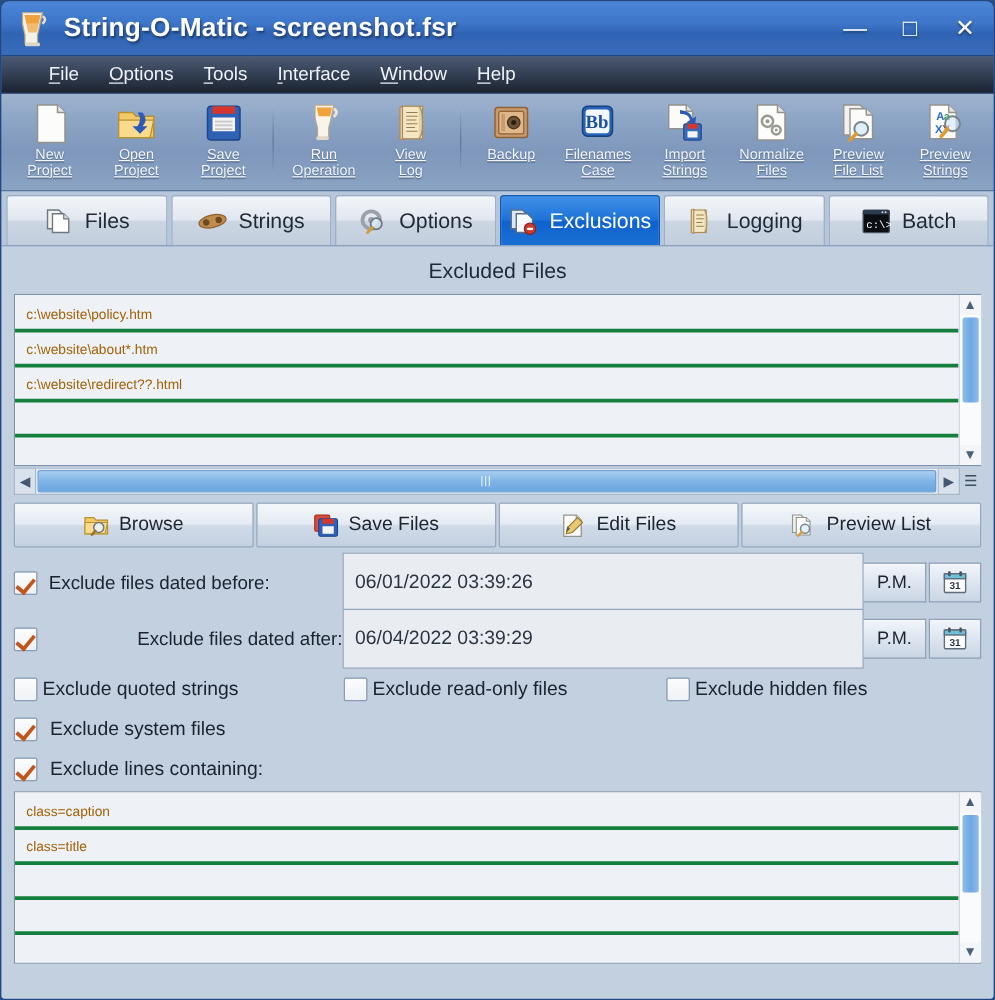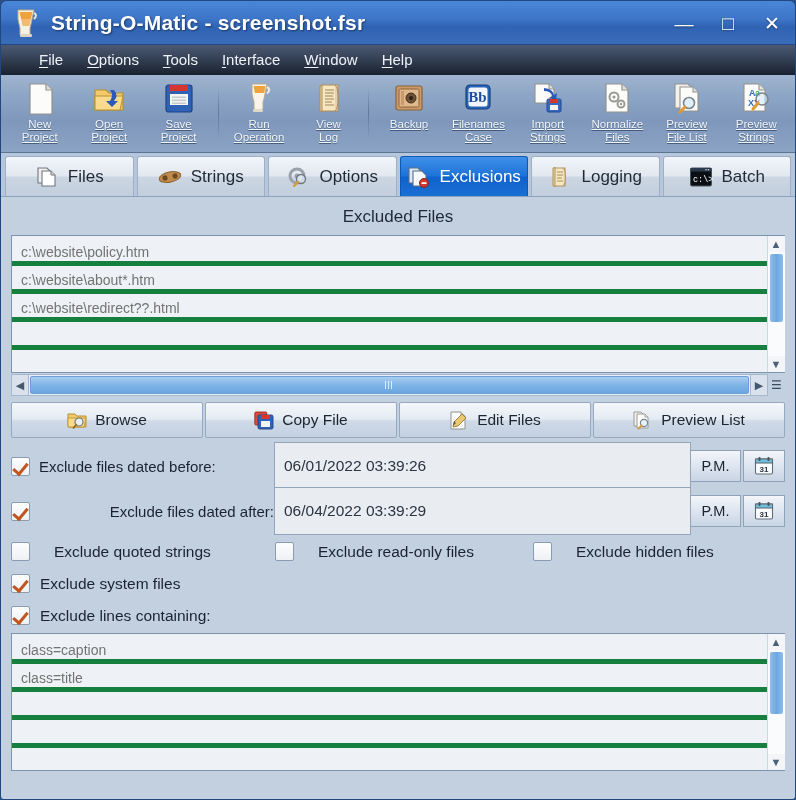--- a/index.html
+++ b/index.html
@@ -143,22 +143,22 @@
   }
   .listbox {
     flex: 1;
     background: #eef1f5;
     overflow: hidden;
     padding-top: 2px;
   }
   .list-row {
     height: 28px; line-height: 28px;
     padding-left: 9px;
-    font-size: 14px; color: #737373;
-    border-bottom: 5px solid #15803d;
+    font-size: 11px; color: #a16207;
+    border-bottom: 3px solid #15803d;
     white-space: nowrap;
   }
   .vscroll {
     width: 17px;
     background: #f3f5f8;
     border-left: 1px solid #cfd8e2;
     display: flex; flex-direction: column; align-items: center;
     position: relative;
   }
   .vs-arrow {
@@ -262,21 +262,21 @@
     border: 1px solid #8fa2b8;
     border-left: none;
     font-size: 14.5px; color: #1c2430;
     cursor: default;
   }
   .ampm-btn { width: 50px; }
   .cal-btn { width: 42px; border-left: 1px solid #8fa2b8; margin-left: 2px; }
 
   
   #chk-grid { display: flex; align-items: center; margin-top: 14px; }
-  .chk-cell { display: flex; align-items: center; gap: 24px; }
+  .chk-cell { display: flex; align-items: center; gap: 4px; }
   .chk-lbl { font-size: 15.5px; color: #1b2330; white-space: nowrap; }
   .chk-row { display: flex; align-items: center; gap: 10px; margin-top: 13px; }
 
   
   .cal-art { width: 20px; height: 20px; position: relative; text-decoration: underline; }
 </style>
 </head>
 <body>
 
 <div id="app-window">
@@ -607,21 +607,21 @@
 
       <div class="act-btn">
         <div class="act-ico">
           <svg viewBox="0 0 20 19" width="20" height="19">
             <rect x="0.8" y="1" width="12" height="13" rx="1.2" fill="#d84a3c" stroke="#a22b20" stroke-width=".9"></rect>
             <rect x="4" y="4" width="15" height="14" rx="1.5" fill="#2f62b5" stroke="#1d4589" stroke-width=".9"></rect>
             <rect x="7" y="4" width="9" height="4" fill="#d5362d"></rect>
             <rect x="7" y="10" width="9" height="6" fill="#f4f4f2"></rect>
           </svg>
         </div>
-        <span>Copy File</span>
+        <span>Save Files</span>
       </div>
 
       <div class="act-btn">
         <div class="act-ico">
           <svg viewBox="0 0 20 19" width="20" height="19">
             <path d="M2 1 h10 l4 4 v13 h-14 z" fill="#fcfcfa" stroke="#93928d" stroke-width="1"></path>
             <path d="M12 1 v4 h4" fill="#e4e3de" stroke="#93928d" stroke-width=".9"></path>
             <path d="M13 3 l4 4 -8 8 -5 1 1 -5 z" fill="#e8c874" stroke="#9a7a32" stroke-width=".9"></path>
             <path d="M4 15 l1 -5 2 2 z" fill="#5a5a55"></path>
           </svg>

